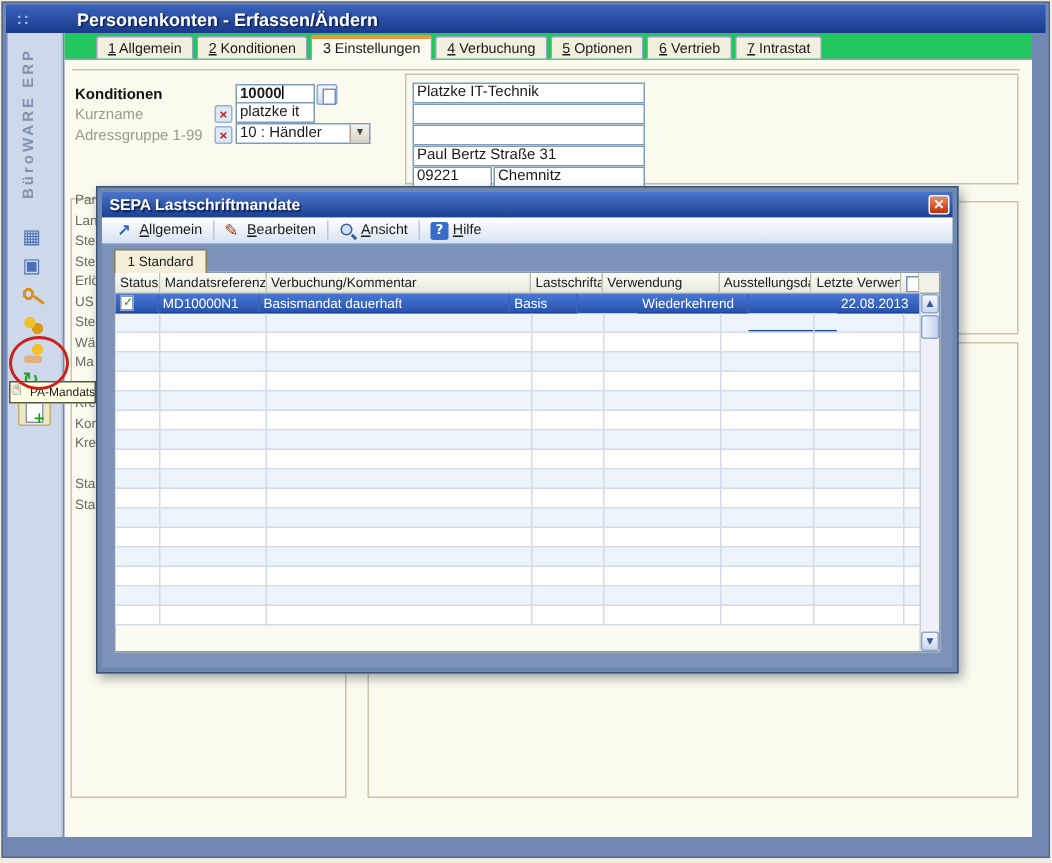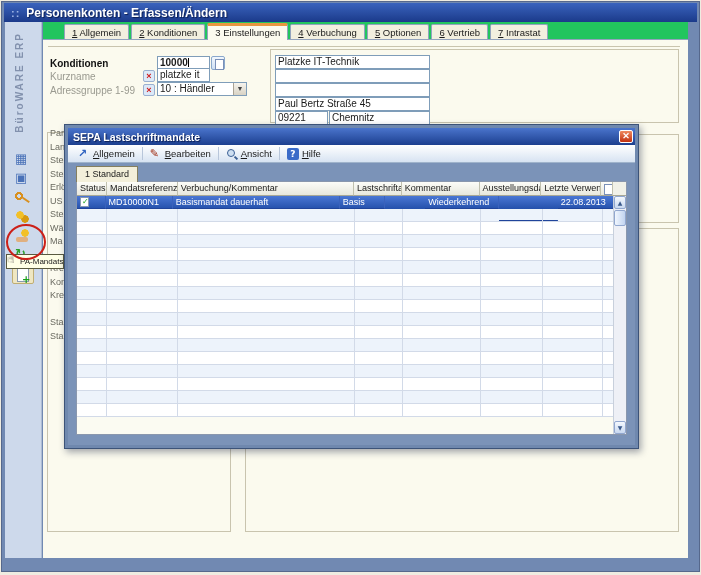--- a/index.html
+++ b/index.html
@@ -6,21 +6,21 @@
   *{box-sizing:border-box;}
   #stage{position:relative;width:701px;height:575px;background:#efece1;overflow:hidden;
          font-family:"Liberation Sans",sans-serif;font-size:10px;color:#1a1a1a;}
   .icon-font{font-family:"DejaVu Sans",sans-serif;}
 
   
   #win{position:absolute;left:1px;top:1px;width:699px;height:571px;background:#7189b2;border:1px solid #56688c;}
   #titlebar{position:absolute;left:2px;top:1px;right:2px;height:19px;
             background:linear-gradient(#3a63bd,#1b3a8a);display:flex;align-items:center;}
   #titlebar .grip{color:#9db4e4;font-weight:bold;margin:0 6px 0 7px;letter-spacing:1px;font-size:11px;}
-  #titlebar .ttl{color:#fff;font-weight:bold;font-size:12px;text-shadow:1px 1px 1px #0a1c50;}
+  #titlebar .ttl{color:#fff;font-weight:bold;font-size:12px;text-shadow:1px 1px 1px #0a1c50;margin-left:25px;}
 
   #sidebar{position:absolute;left:3px;top:20px;width:37px;bottom:13px;background:#cdd9eb;border-right:1px solid #aebdd4;}
   .brand{position:absolute;top:10px;left:9px;writing-mode:vertical-rl;transform:rotate(180deg);
          font-weight:bold;font-size:10px;color:#8291ad;letter-spacing:2px;}
   #side-icons{position:absolute;top:129px;left:0;width:36px;}
   .si-wrap{width:22px;height:19px;margin:0 auto;display:flex;align-items:center;justify-content:center;}
   .si-wrap.active{background:#efe7c2;border:1px solid #c0ae74;border-radius:2px;}
   .si{position:relative;width:16px;height:15px;display:block;}
   .si::before{position:absolute;left:0;top:-2px;font-size:13px;line-height:15px;font-family:"DejaVu Sans",sans-serif;}
   .si-export-table-icon::before{content:"▦";color:#4a72b8;}
@@ -181,21 +181,21 @@
       <div class="clear-ico" style="left:100px;top:48px;">×</div>
       <div class="field" style="left:114px;top:46px;width:53px;">platzke it</div>
       <div class="clear-ico" style="left:100px;top:62px;">×</div>
       <div class="field" style="left:114px;top:60px;width:90px;"><span>10 : Händler</span>
         <span class="combo-btn">▼</span>
       </div>
 
       <div class="field" style="left:232px;top:33px;width:155px;">Platzke IT-Technik</div>
       <div class="field" style="left:232px;top:47px;width:155px;"></div>
       <div class="field" style="left:232px;top:61px;width:155px;"></div>
-      <div class="field" style="left:232px;top:75px;width:155px;">Paul Bertz Straße 45</div>
+      <div class="field" style="left:232px;top:75px;width:155px;">Paul Bertz Straße 31</div>
       <div class="field" style="left:232px;top:89px;width:53px;">09221</div>
       <div class="field" style="left:286px;top:89px;width:101px;">Chemnitz</div>
 
       <div id="left-frags">
           <div class="frag">Para</div>
           <div class="frag">Lan</div>
           <div class="frag">Ste</div>
           <div class="frag">Ste</div>
           <div class="frag">Erlö</div>
           <div class="frag">US</div>
@@ -240,21 +240,21 @@
           </span>
         </div>
       <div id="dlg-body">
         <div id="dlg-tab">1 Standard</div>
         <div id="panel">
           <div id="thead">
               <div class="th" style="width: 30px;">Status</div>
               <div class="th" style="width: 71px;">Mandatsreferenz</div>
               <div class="th" style="width: 177px;">Verbuchung/Kommentar</div>
               <div class="th" style="width: 48px;">Lastschriftart</div>
-              <div class="th" style="width: 78px;">Kommentar</div>
+              <div class="th" style="width: 78px;">Verwendung</div>
               <div class="th" style="width: 62px;">Ausstellungsdatum</div>
               <div class="th" style="width: 60px;">Letzte Verwendung</div>
               <div class="th icon-th" style="width: 12px;"></div>
               <div class="corner"></div>
             </div>
           <div id="tbody">
               <div class="trow selected">
                 <div class="td" style="width: 30px;"><span class="row-status-icon"></span></div>
                 <div class="td" style="width: 71px;">MD10000N1</div>
                 <div class="td" style="width: 177px;">Basismandat dauerhaft</div>

